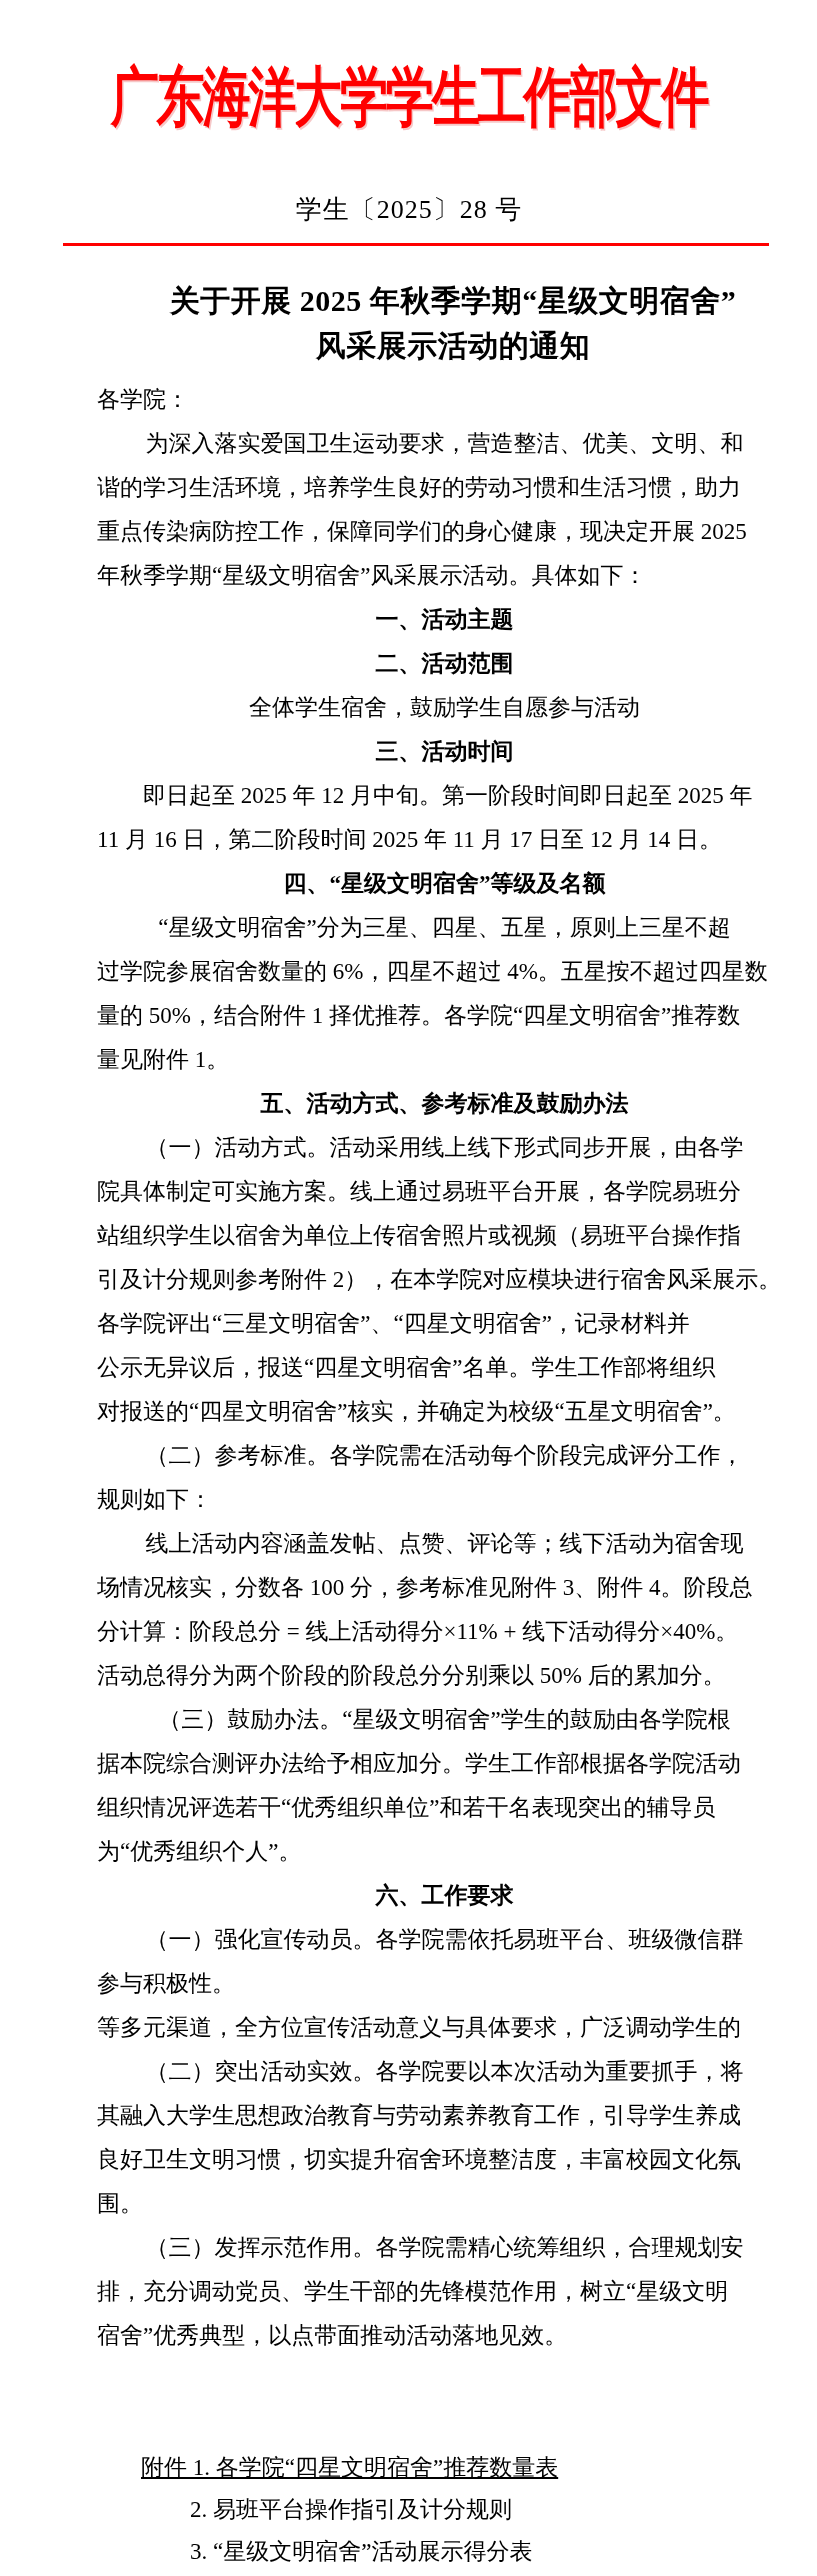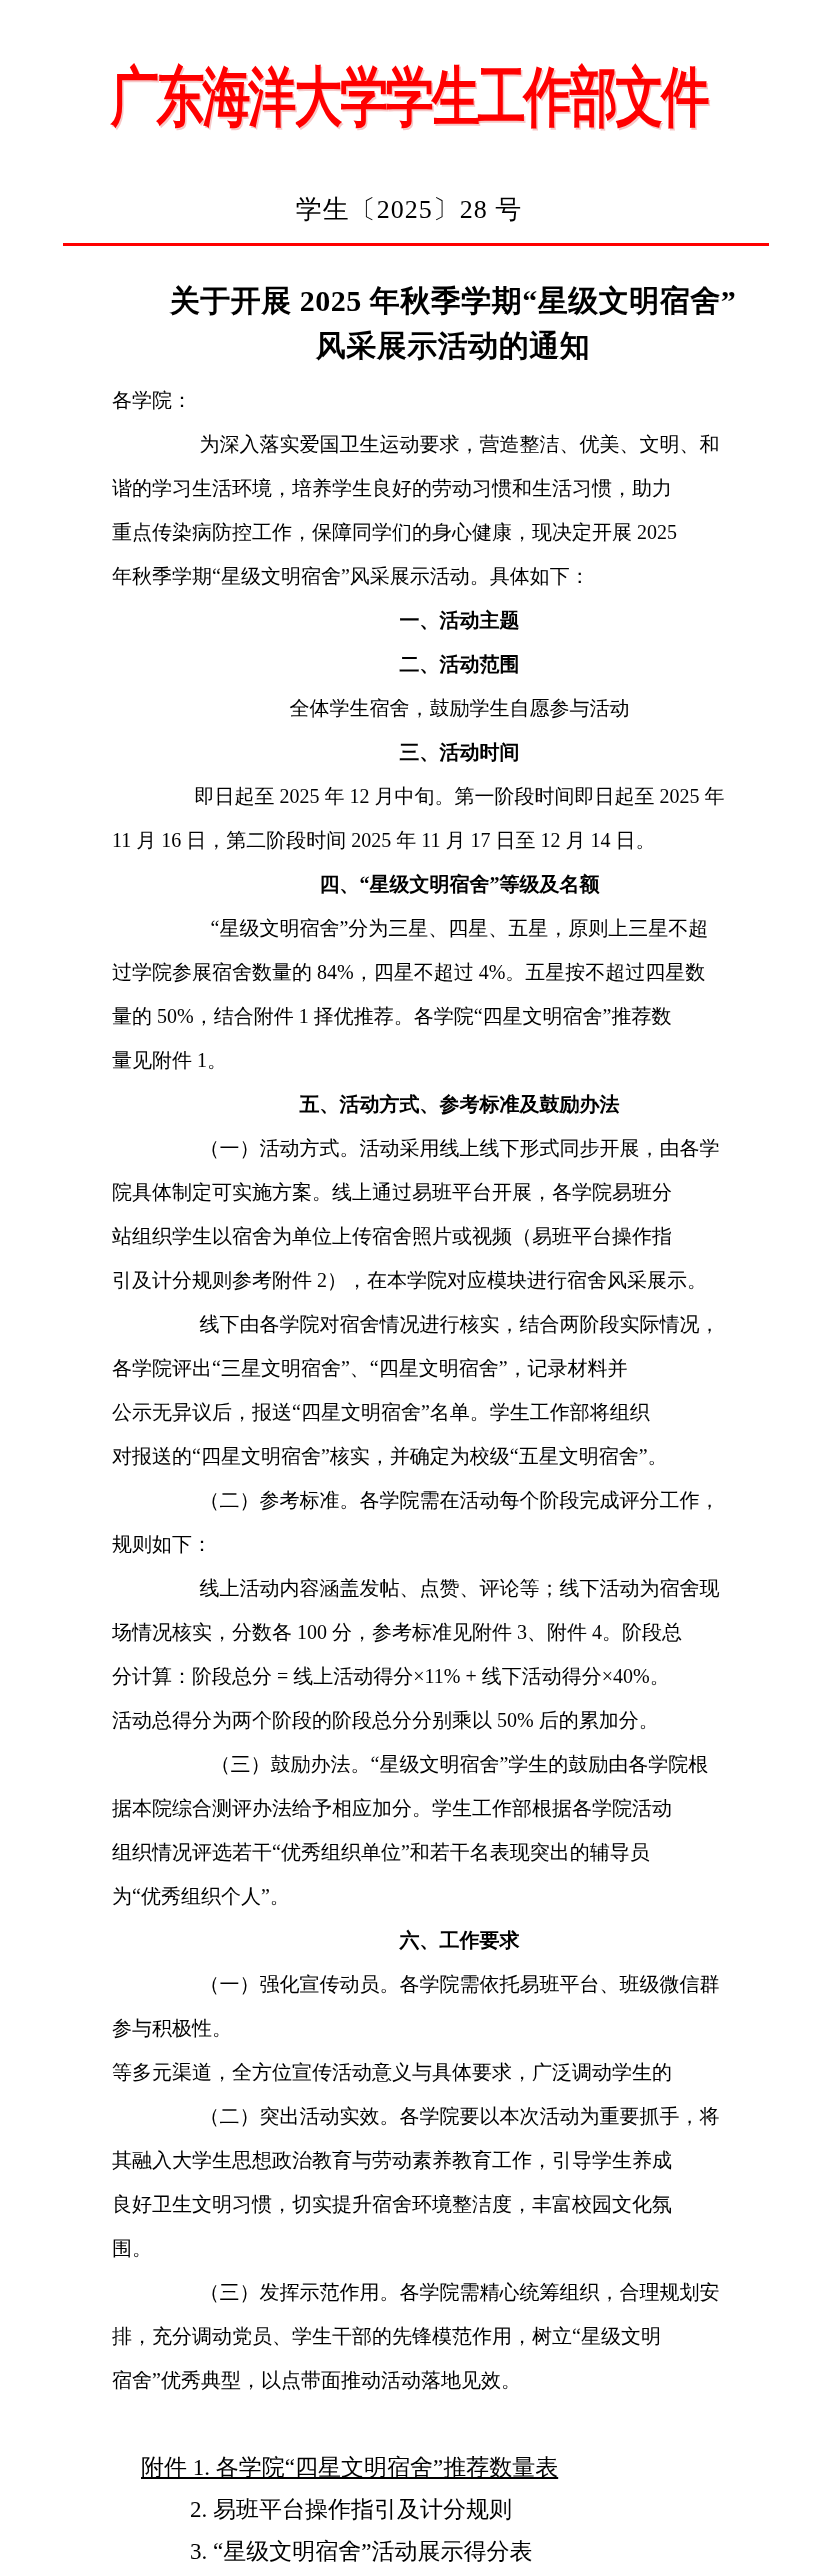--- a/index.html
+++ b/index.html
@@ -56,23 +56,23 @@
     font-weight: bold;
     line-height: 45px;
     letter-spacing: 0.5px;
     white-space: nowrap;
     padding-left: 44px;
   }
   
   .body-block {
     position: absolute;
     top: 378px;
-    left: 112px;
+    left: 97px;
     width: 649px;
-    font-size: 20px;
+    font-size: 23px;
   }
   .line {
     height: 44px;
     line-height: 44px;
     white-space: nowrap;
   }
   .line.ind { padding-left: 46px; text-align: center; }
   .line.bold { font-weight: bold; }
   
   .attachments-block {
@@ -113,29 +113,28 @@
       <div class="line">重点传染病防控工作，保障同学们的身心健康，现决定开展 2025</div>
       <div class="line">年秋季学期“星级文明宿舍”风采展示活动。具体如下：</div>
       <div class="line ind bold">一、活动主题</div>
       <div class="line ind bold">二、活动范围</div>
       <div class="line ind">全体学生宿舍，鼓励学生自愿参与活动</div>
       <div class="line ind bold">三、活动时间</div>
       <div class="line ind">即日起至 2025 年 12 月中旬。第一阶段时间即日起至 2025 年</div>
       <div class="line">11 月 16 日，第二阶段时间 2025 年 11 月 17 日至 12 月 14 日。</div>
       <div class="line ind bold">四、“星级文明宿舍”等级及名额</div>
       <div class="line ind">“星级文明宿舍”分为三星、四星、五星，原则上三星不超</div>
-      <div class="line">过学院参展宿舍数量的 84%，四星不超过 4%。五星按不超过四星数</div>
+      <div class="line">过学院参展宿舍数量的 6%，四星不超过 4%。五星按不超过四星数</div>
       <div class="line">量的 50%，结合附件 1 择优推荐。各学院“四星文明宿舍”推荐数</div>
       <div class="line">量见附件 1。</div>
       <div class="line ind bold">五、活动方式、参考标准及鼓励办法</div>
       <div class="line ind">（一）活动方式。活动采用线上线下形式同步开展，由各学</div>
       <div class="line">院具体制定可实施方案。线上通过易班平台开展，各学院易班分</div>
       <div class="line">站组织学生以宿舍为单位上传宿舍照片或视频（易班平台操作指</div>
       <div class="line">引及计分规则参考附件 2），在本学院对应模块进行宿舍风采展示。</div>
-      <div class="line ind">线下由各学院对宿舍情况进行核实，结合两阶段实际情况，</div>
       <div class="line">各学院评出“三星文明宿舍”、“四星文明宿舍”，记录材料并</div>
       <div class="line">公示无异议后，报送“四星文明宿舍”名单。学生工作部将组织</div>
       <div class="line">对报送的“四星文明宿舍”核实，并确定为校级“五星文明宿舍”。</div>
       <div class="line ind">（二）参考标准。各学院需在活动每个阶段完成评分工作，</div>
       <div class="line">规则如下：</div>
       <div class="line ind">线上活动内容涵盖发帖、点赞、评论等；线下活动为宿舍现</div>
       <div class="line">场情况核实，分数各 100 分，参考标准见附件 3、附件 4。阶段总</div>
       <div class="line">分计算：阶段总分 = 线上活动得分×11% + 线下活动得分×40%。</div>
       <div class="line">活动总得分为两个阶段的阶段总分分别乘以 50% 后的累加分。</div>
       <div class="line ind">（三）鼓励办法。“星级文明宿舍”学生的鼓励由各学院根</div>

